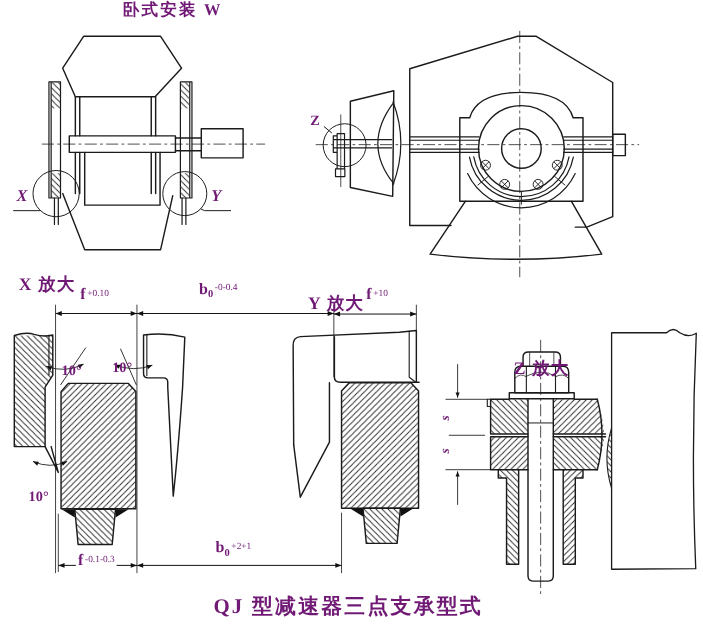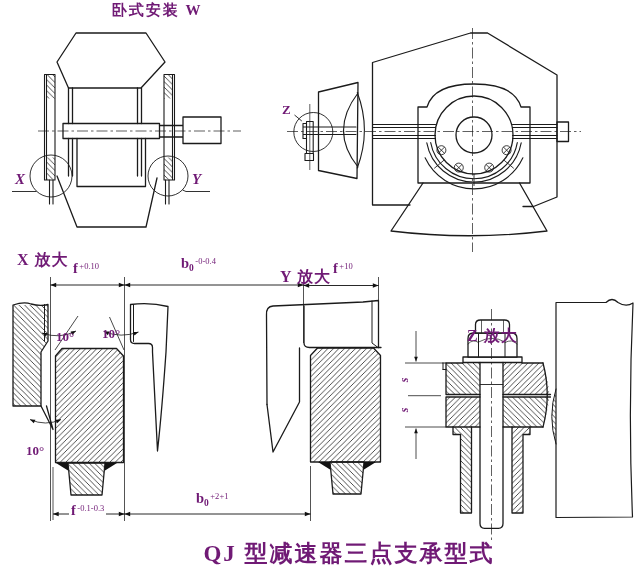--- a/index.html
+++ b/index.html
@@ -6,21 +6,21 @@
   #stage{position:relative;width:639px;height:571px;background:#ffffff;overflow:hidden;
          font-family:"Liberation Serif","DejaVu Serif",serif;color:#701a75;}
   svg{position:absolute;left:0;top:0;}
   .t{position:absolute;white-space:nowrap;font-weight:bold;line-height:1;}
   .title{font-size:15px;letter-spacing:2px;text-align:center;}
   .enl{font-size:16px;letter-spacing:1px;}
   .marker{font-size:15px;font-style:italic;}
   .markerz{font-size:13px;}
   .ang{font-size:13px;margin-top:20px;}
   .slabel{font-size:12px;font-style:italic;transform:rotate(-90deg);transform-origin:center;}
-  .caption{font-size:23px;letter-spacing:2px;text-align:center;}
+  .caption{font-size:19px;letter-spacing:2px;}
   .dim{position:absolute;display:flex;align-items:flex-start;}
   .dim.bg{background:#fff;padding:0 2px;}
   .dbase{font-size:14.5px;font-weight:bold;line-height:1;}
   .dsub{font-size:9.5px;font-weight:bold;line-height:1;margin-top:8px;}
   .dtols{display:flex;font-size:8.5px;font-weight:normal;
          line-height:1.12;margin-left:1.5px;margin-top:0.5px;}
 </style>
 </head>
 <body>
 

